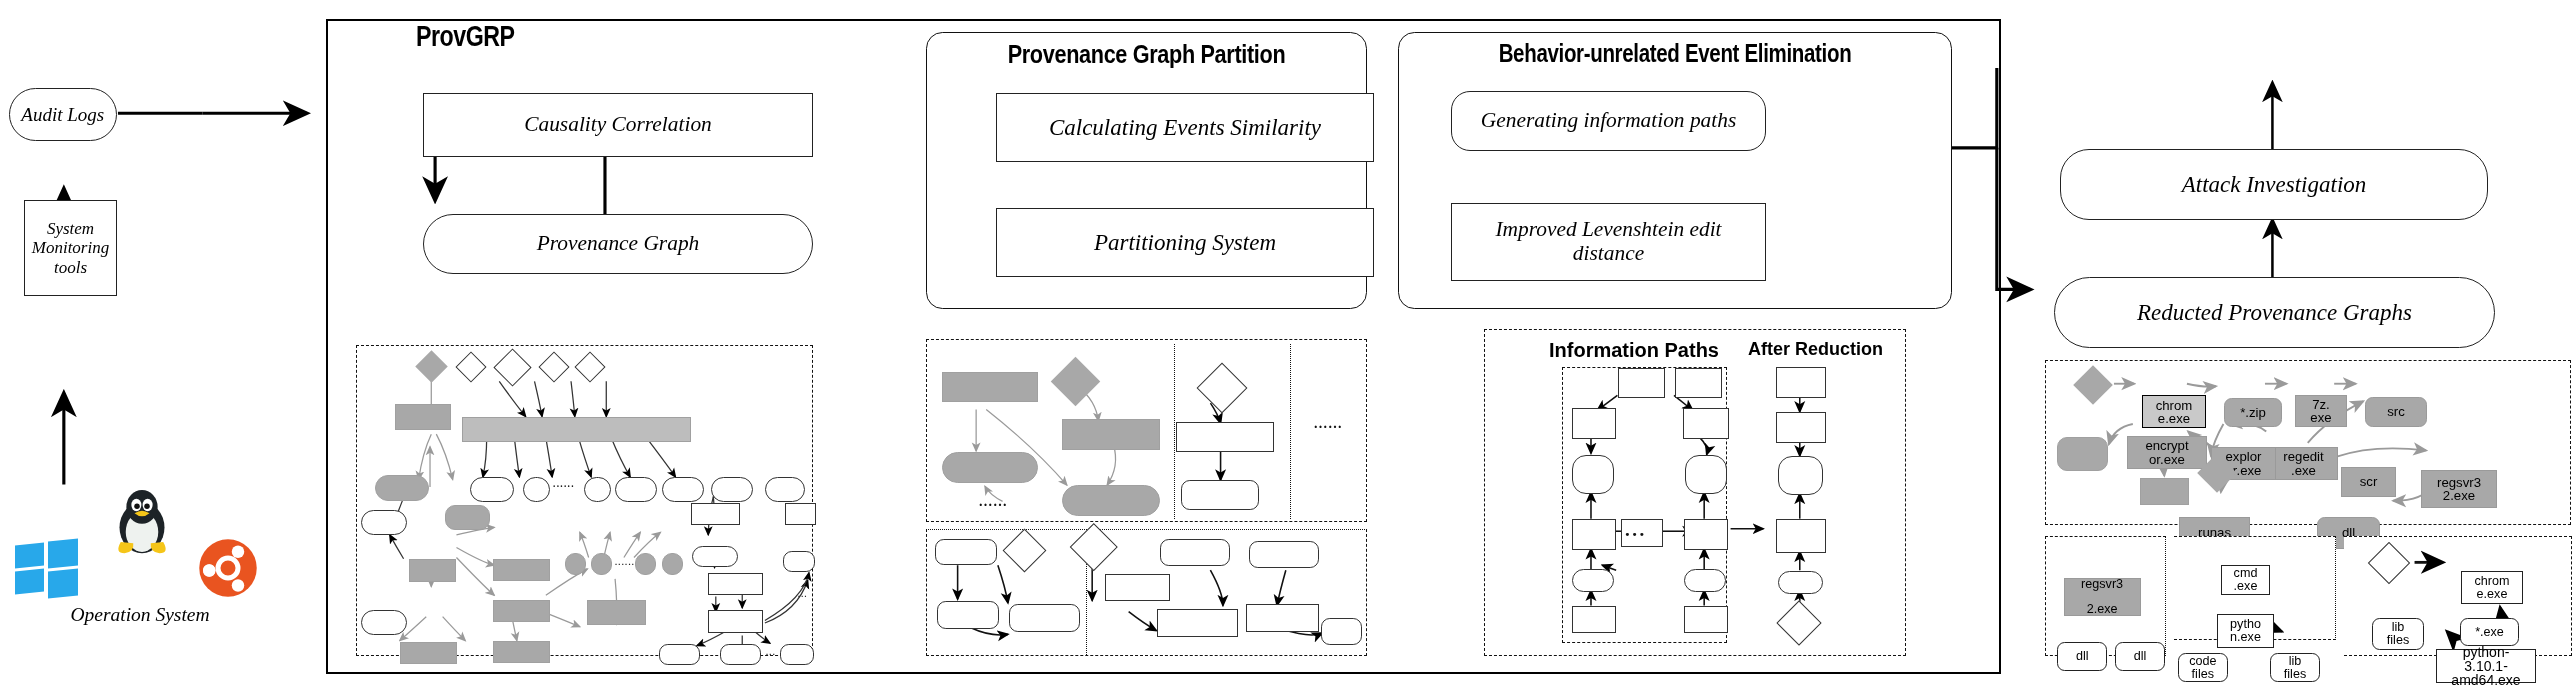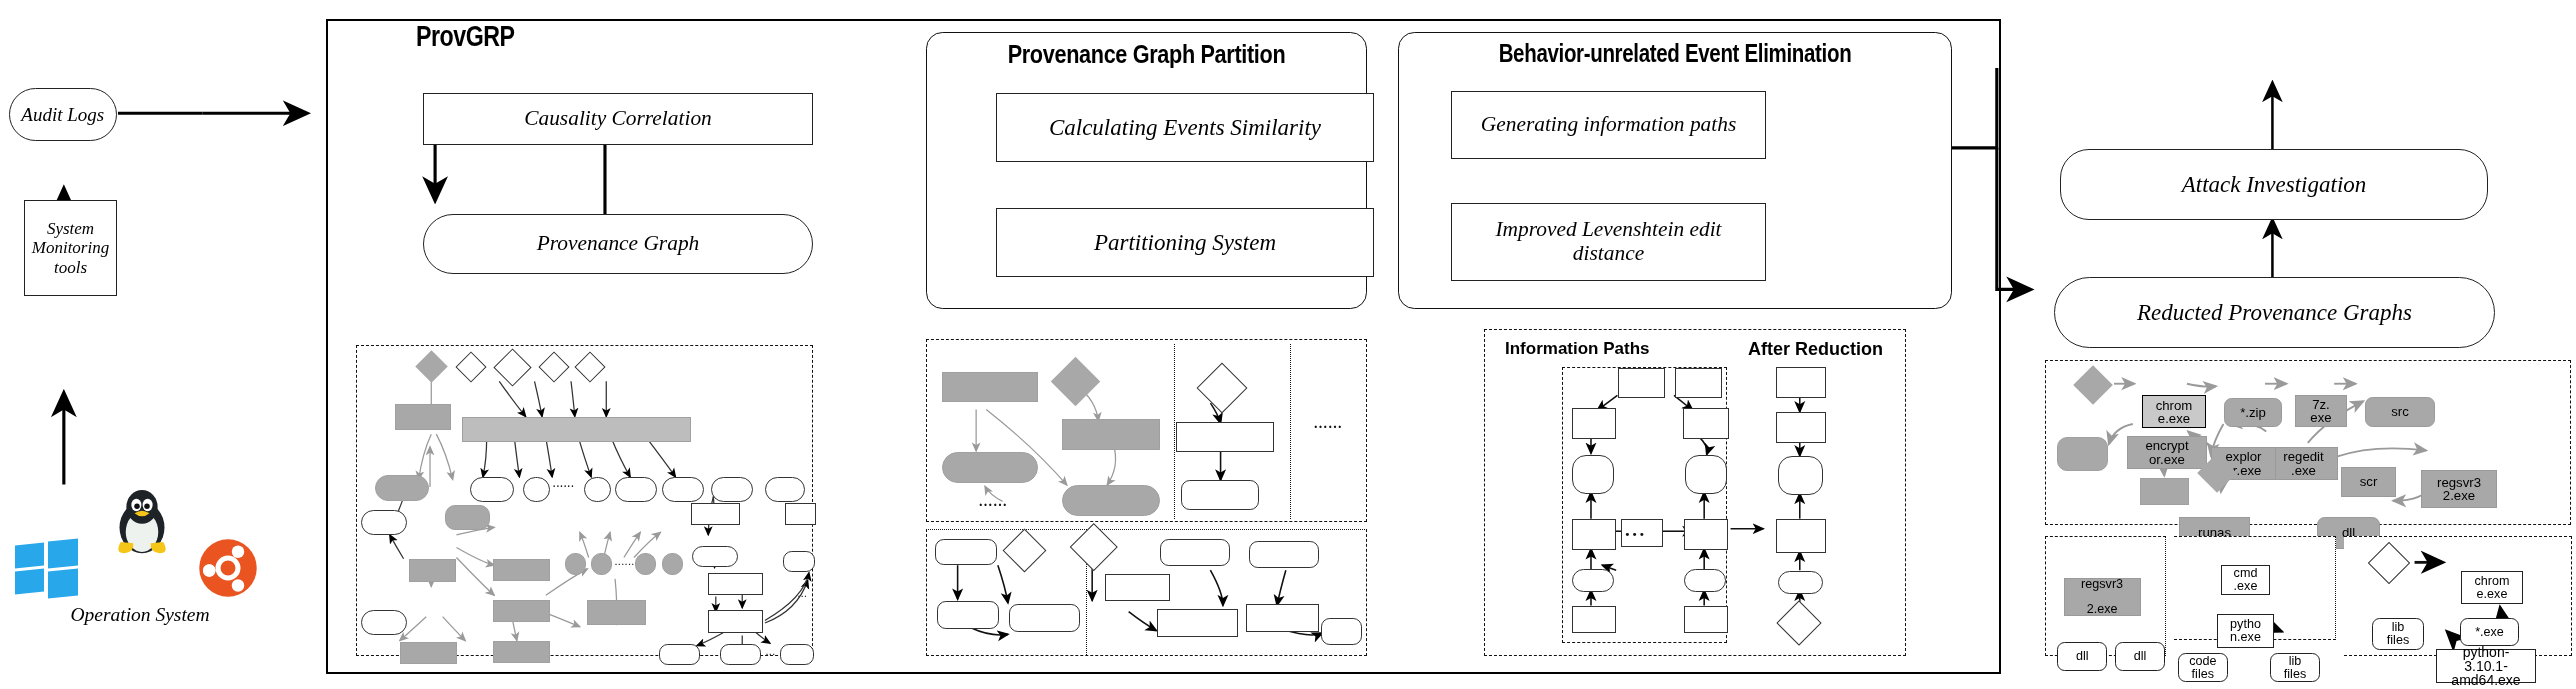--- a/index.html
+++ b/index.html
@@ -149,40 +149,40 @@
       <circle cx="64" cy="76" r="10" fill="#fff"></circle>
       <circle cx="18" cy="52" r="10" fill="#fff"></circle>
     </svg>
   </div>
 
   <div class="os-label" style="left:14px;top:604px;width:252px;font-size:19.5px;text-align:center;">Operation System</div>
 
   <div class="provgrp-frame" style="left:326px;top:19px;width:1675px;height:655px;"></div>
   <div class="provgrp-title" style="left:416px;top:20px;">ProvGRP</div>
 
-  <div class="node rect" style="left:423px;top:93px;width:390px;height:52px;font-size:21.4px;">
+  <div class="node rect" style="left:423px;top:93px;width:390px;height:64px;font-size:21.4px;">
     <span>Causality Correlation</span>
   </div>
 
   <div class="node round" style="left:423px;top:214px;width:390px;height:60px;font-size:21.4px;">
     <span>Provenance Graph</span>
   </div>
 
   <div class="module" style="left:926px;top:31.5px;width:441px;height:277px;"></div>
   <div class="module-title" style="left:926px;top:39px;width:441px;text-align:center;font-size:26.4px;">Provenance Graph Partition</div>
   <div class="node rect" style="left:996px;top:93px;width:378px;height:69px;font-size:23px;">
     <span>Calculating Events Similarity</span>
   </div>
   <div class="node rect" style="left:996px;top:208px;width:378px;height:69px;font-size:23px;">
     <span>Partitioning System</span>
   </div>
 
   <div class="module" style="left:1398px;top:31.5px;width:554px;height:277px;"></div>
   <div class="module-title" style="left:1398px;top:39px;width:554px;text-align:center;font-size:25px;">Behavior-unrelated Event Elimination</div>
-  <div class="node rect" style="left:1451px;top:91px;width:315px;height:68px;font-size:21.4px;padding:0 7.6px;">
+  <div class="node rect" style="left:1451px;top:91px;width:315px;height:60px;font-size:21.4px;padding:0 7.6px;border-radius:19px;">
     <span>Generating information paths</span>
   </div>
   <div class="node rect" style="left:1451px;top:203px;width:315px;height:78px;font-size:21.4px;padding:0 7.6px;">
     <span>Improved Levenshtein edit distance</span>
   </div>
 
   <div class="node rect" style="left:2060px;top:149px;width:428px;height:71px;font-size:23px;border-radius:29px;">
     <span>Attack Investigation</span>
   </div>
   <div class="node round" style="left:2054px;top:277px;width:441px;height:71px;font-size:23px;">
@@ -325,21 +325,21 @@
     <div class="w-diamond" style="left:150px;top:0px;width:31.5px;height:31.5px;"></div>
     <div class="w-rect" style="left:178px;top:44px;width:63px;height:25px;"></div>
     <div class="w-soft" style="left:233px;top:8.8px;width:68px;height:25px;"></div>
     <div class="w-rect" style="left:230px;top:79px;width:79px;height:26.4px;"></div>
     <div class="w-soft" style="left:322px;top:11.3px;width:68px;height:25px;"></div>
     <div class="w-rect" style="left:319px;top:74px;width:71px;height:26.4px;"></div>
     <div class="w-soft" style="left:394px;top:88px;width:39px;height:25px;"></div>
   </div>
 
   <div class="dashbox" style="left:1484px;top:329px;width:422px;height:327px;">
-    <div class="illus-title" style="left:20px;top:8.8px;width:214px;text-align:left;font-size:17px;">Information Paths</div>
+    <div class="illus-title" style="left:20px;top:8.8px;width:214px;text-align:right;font-size:20px;">Information Paths</div>
     <div class="illus-title" style="left:252px;top:8.8px;width:157px;text-align:center;font-size:18px;">After Reduction</div>
 
     <div class="dashdotbox" style="left:77px;top:37px;width:165px;height:276px;border-style:dashed;"></div>
 
     <svg width="422" height="327" viewBox="0 0 670 520">
       <path d="M210,104 L178,128" stroke="#111" stroke-width="2.5" fill="none" marker-end="url(#ahs)"></path>
       <path d="M300,104 L330,128" stroke="#111" stroke-width="2.5" fill="none" marker-end="url(#ahs)"></path>
       <path d="M168,170 L168,196" stroke="#111" stroke-width="2.5" fill="none" marker-end="url(#ahs)"></path>
       <path d="M340,170 Q356,186 352,198" stroke="#111" stroke-width="2.5" fill="none" marker-end="url(#ahs)"></path>
       <path d="M168,300 L168,258" stroke="#111" stroke-width="2.5" fill="none" marker-end="url(#ahs)"></path>
@@ -398,21 +398,21 @@
       <path d="M616,196 Q600,222 552,222" stroke="#9a9a9a" stroke-width="3" fill="none" marker-end="url(#ahg)"></path>
       <path d="M288,150 Q280,190 278,208" stroke="#9a9a9a" stroke-width="3" fill="none" marker-end="url(#ahg)"></path>
       <path d="M282,100 Q266,128 262,150" stroke="#9a9a9a" stroke-width="3" fill="none" marker-end="url(#ahg)"></path>
     </svg>
     <div class="g-diamond" style="left:33px;top:10px;width:28px;height:28px;"></div>
     <div class="gnode hl" style="left:96px;top:6.3px;width:64px;height:33px;font-size:13.2px;white-space:pre;">chrom
 e.exe</div>
     <div class="gnode soft" style="left:178px;top:8.8px;width:58px;height:29px;font-size:13.2px;">*.zip</div>
     <div class="gnode" style="left:249px;top:6.3px;width:52px;height:31.5px;font-size:13.2px;white-space:pre;">7z.
 exe</div>
-    <div class="gnode soft" style="left:319px;top:7.6px;width:70px;height:30px;font-size:13.2px;">src</div>
+    <div class="gnode soft" style="left:319px;top:7.6px;width:62px;height:30px;font-size:13.2px;">src</div>
     <div class="gnode" style="left:81px;top:47px;width:80px;height:33px;font-size:13.2px;white-space:pre;">encrypt
 or.exe</div>
     <div class="gnode" style="left:223px;top:58px;width:69px;height:33px;font-size:13.2px;white-space:pre;">regedit
 .exe</div>
     <div class="gnode" style="left:165px;top:58px;width:65px;height:33px;font-size:13.2px;white-space:pre;">explor
 er.exe</div>
     <div class="gnode" style="left:295px;top:78px;width:55px;height:30px;font-size:13.2px;">scr</div>
     <div class="gnode" style="left:375px;top:81px;width:76px;height:38px;font-size:13.2px;white-space:pre;">regsvr3
 2.exe</div>
     <div class="gnode" style="left:133px;top:128px;width:71px;height:31.5px;font-size:13.2px;">runas</div>

